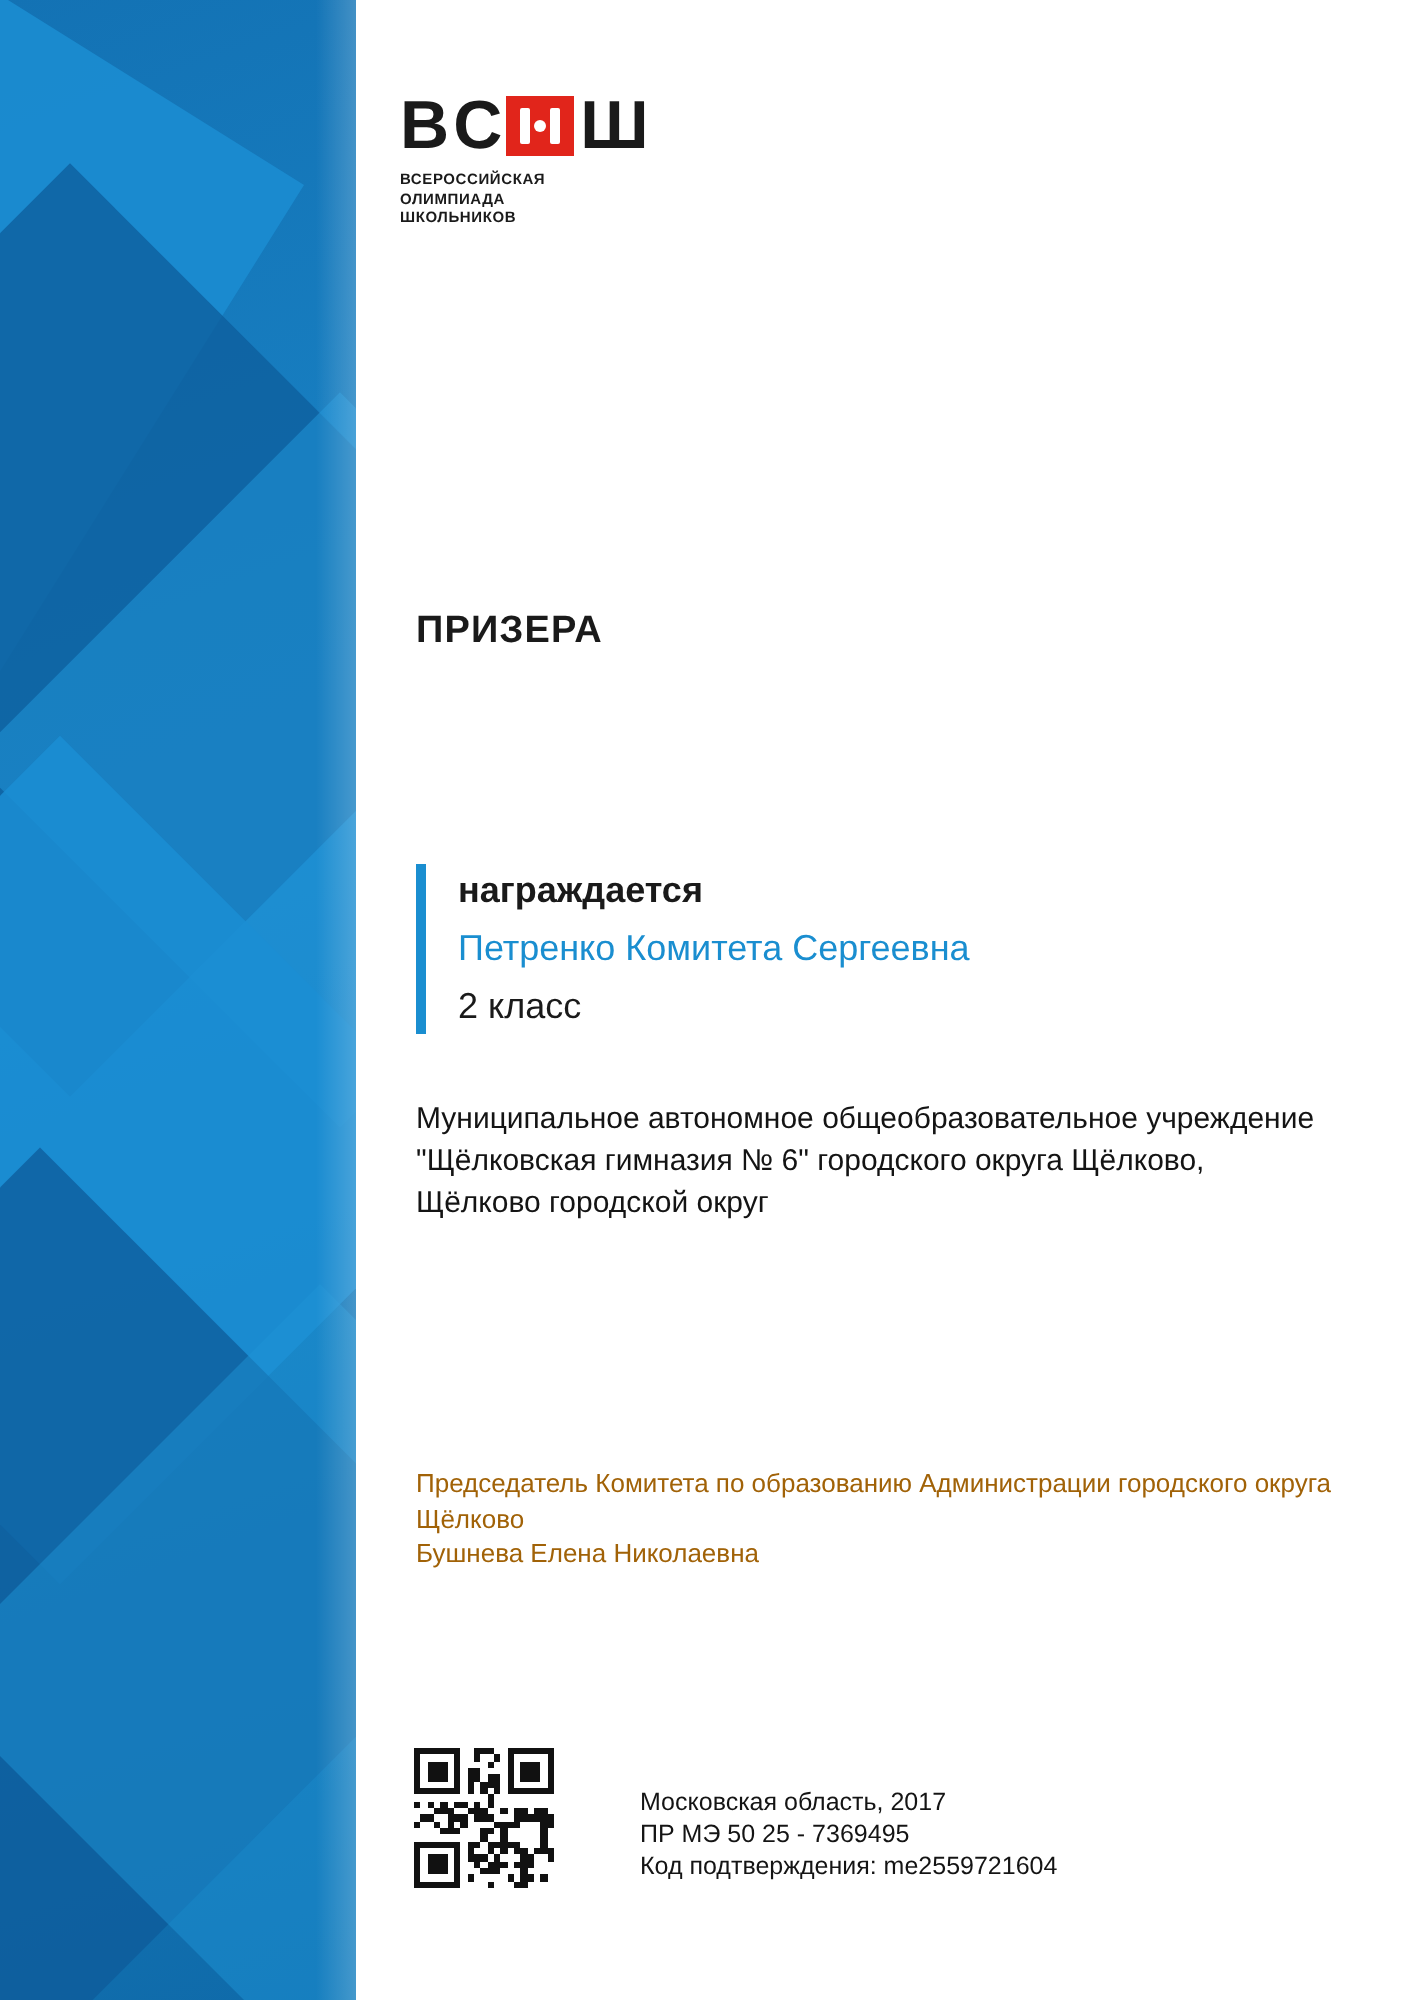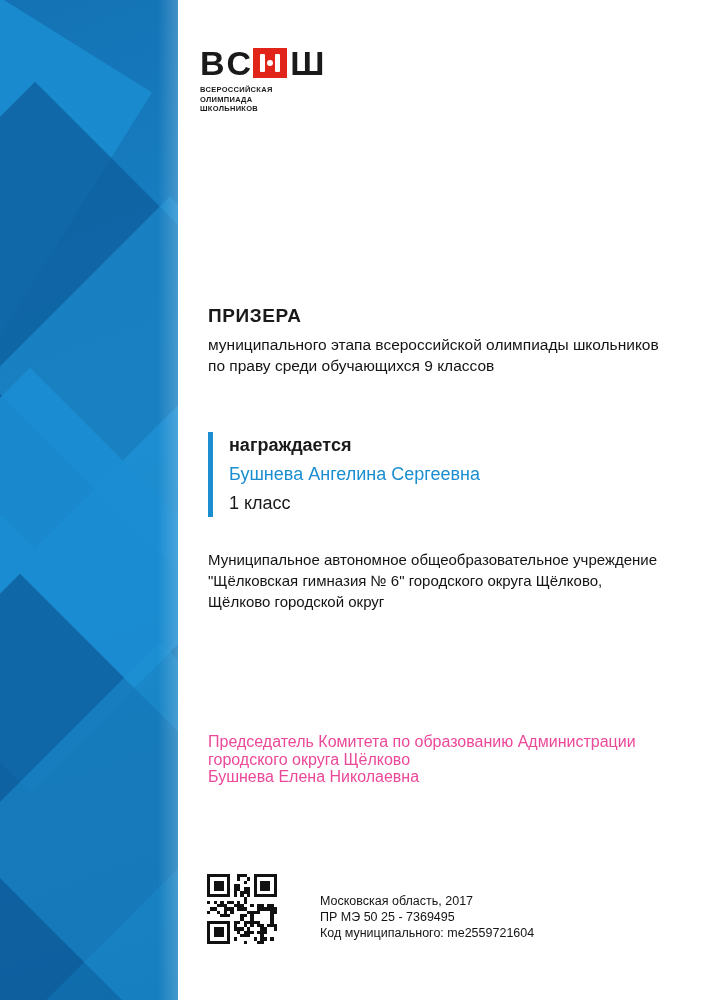--- a/index.html
+++ b/index.html
@@ -227,23 +227,23 @@
     font-size: 15px;
     line-height: 21px;
     color: #141414;
   }
 
   .signature {
     position: absolute;
     left: 208px;
     top: 733px;
     width: 460px;
-    font-size: 16px;
+    font-size: 13px;
     line-height: 17.5px;
-    color: #ec4899;
+    color: #a16207;
   }
 
   
   .qr {
     position: absolute;
     left: 207px;
     top: 874px;
     width: 70px;
     height: 70px;
   }
@@ -297,28 +297,27 @@
       <span class="logo-letter">Ш</span>
     </div>
     <div class="logo-sub" style="white-space: pre-line;">ВСЕРОССИЙСКАЯ
 ОЛИМПИАДА
 ШКОЛЬНИКОВ</div>
   </div>
 
 
   <div class="content">
     <p class="award-type">ПРИЗЕРА</p>
-    <p class="award-desc">муниципального этапа всероссийской олимпиады школьников по праву среди обучающихся 9 классов</p>
   </div>
 
   <div class="recipient">
     <div class="recipient-inner">
       <div class="awarded-label">награждается</div>
-      <div class="recipient-name">Бушнева Ангелина Сергеевна</div>
-      <div class="recipient-grade">1 класс</div>
+      <div class="recipient-name">Петренко Комитета Сергеевна</div>
+      <div class="recipient-grade">2 класс</div>
     </div>
   </div>
 
   <div class="org">Муниципальное автономное общеобразовательное учреждение "Щёлковская гимназия № 6" городского округа Щёлково, Щёлково городской округ</div>
 
   <div class="signature" style="white-space: pre-line;">Председатель Комитета по образованию Администрации городского округа Щёлково
 Бушнева Елена Николаевна</div>
 
   <div class="qr">
     <div class="grid" id="qr-grid">
@@ -762,16 +761,16 @@
         <i style="background: transparent;"></i>
         <i style="background: transparent;"></i>
         <i style="background: transparent;"></i>
         <i style="background: transparent;"></i>
       </div>
   </div>
 
   <div class="footer-info">
     <div>Московская область, 2017</div>
     <div>ПР МЭ 50 25 - 7369495</div>
-    <div>Код муниципального: me2559721604</div>
+    <div>Код подтверждения: me2559721604</div>
   </div>
 
 </div>
 
 </body></html>

